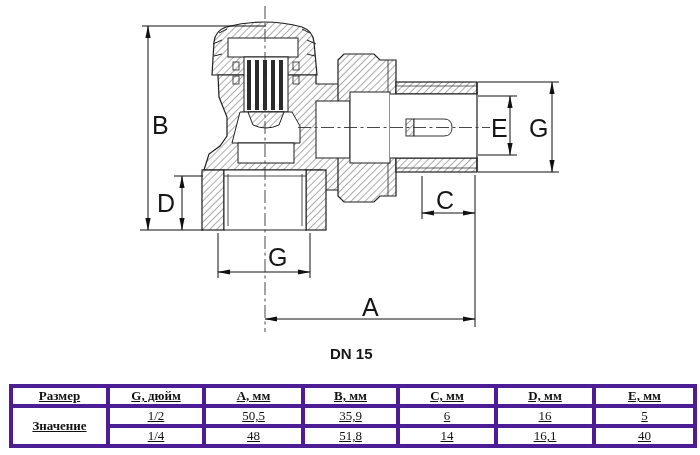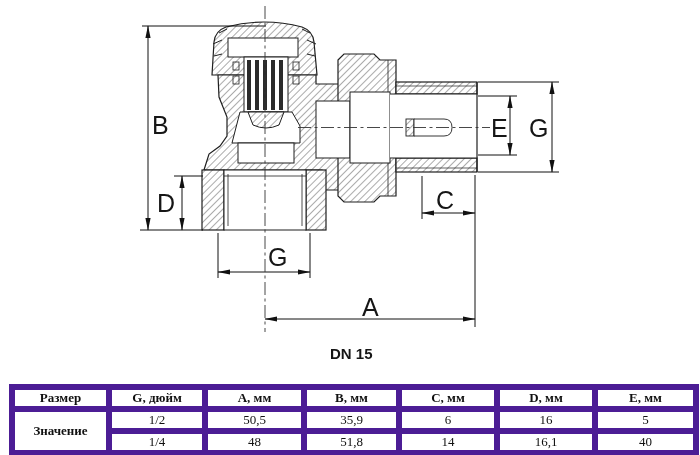--- a/index.html
+++ b/index.html
@@ -4,22 +4,22 @@
 <style>
   html,body{margin:0;padding:0;background:#888;}
   .stage{position:relative;width:700px;height:455px;background:#ffffff;overflow:hidden;
          font-family:"Liberation Sans",sans-serif;}
   svg{position:absolute;left:0;top:0;}
   .dim-text{font-family:"Liberation Sans",sans-serif;font-size:25px;fill:#161616;}
   .dn-text{font-family:"Liberation Sans",sans-serif;font-size:15px;font-weight:bold;fill:#161616;}
   table.dims{position:absolute;left:9px;top:384px;width:684px;border-collapse:collapse;
              table-layout:fixed;font-family:"Liberation Serif",serif;font-size:13px;color:#111;
              border:2px solid #222;}
-  table.dims th,table.dims td{border:6px solid #4c1d95;text-align:center;vertical-align:middle;
-             padding:0;height:16px;line-height:16px;}
+  table.dims th,table.dims td{border:4px solid #4c1d95;text-align:center;vertical-align:middle;
+             padding:0;height:16px;line-height:16px;text-decoration:underline;}
   table.dims thead th{font-weight:bold;}
   table.dims td{font-weight:normal;text-align:center;}
   th.rowlabel{font-weight:bold;}
 </style>
 </head>
 <body>
 
 <div class="stage">
 
   <svg width="700" height="378" viewBox="0 0 700 378">

